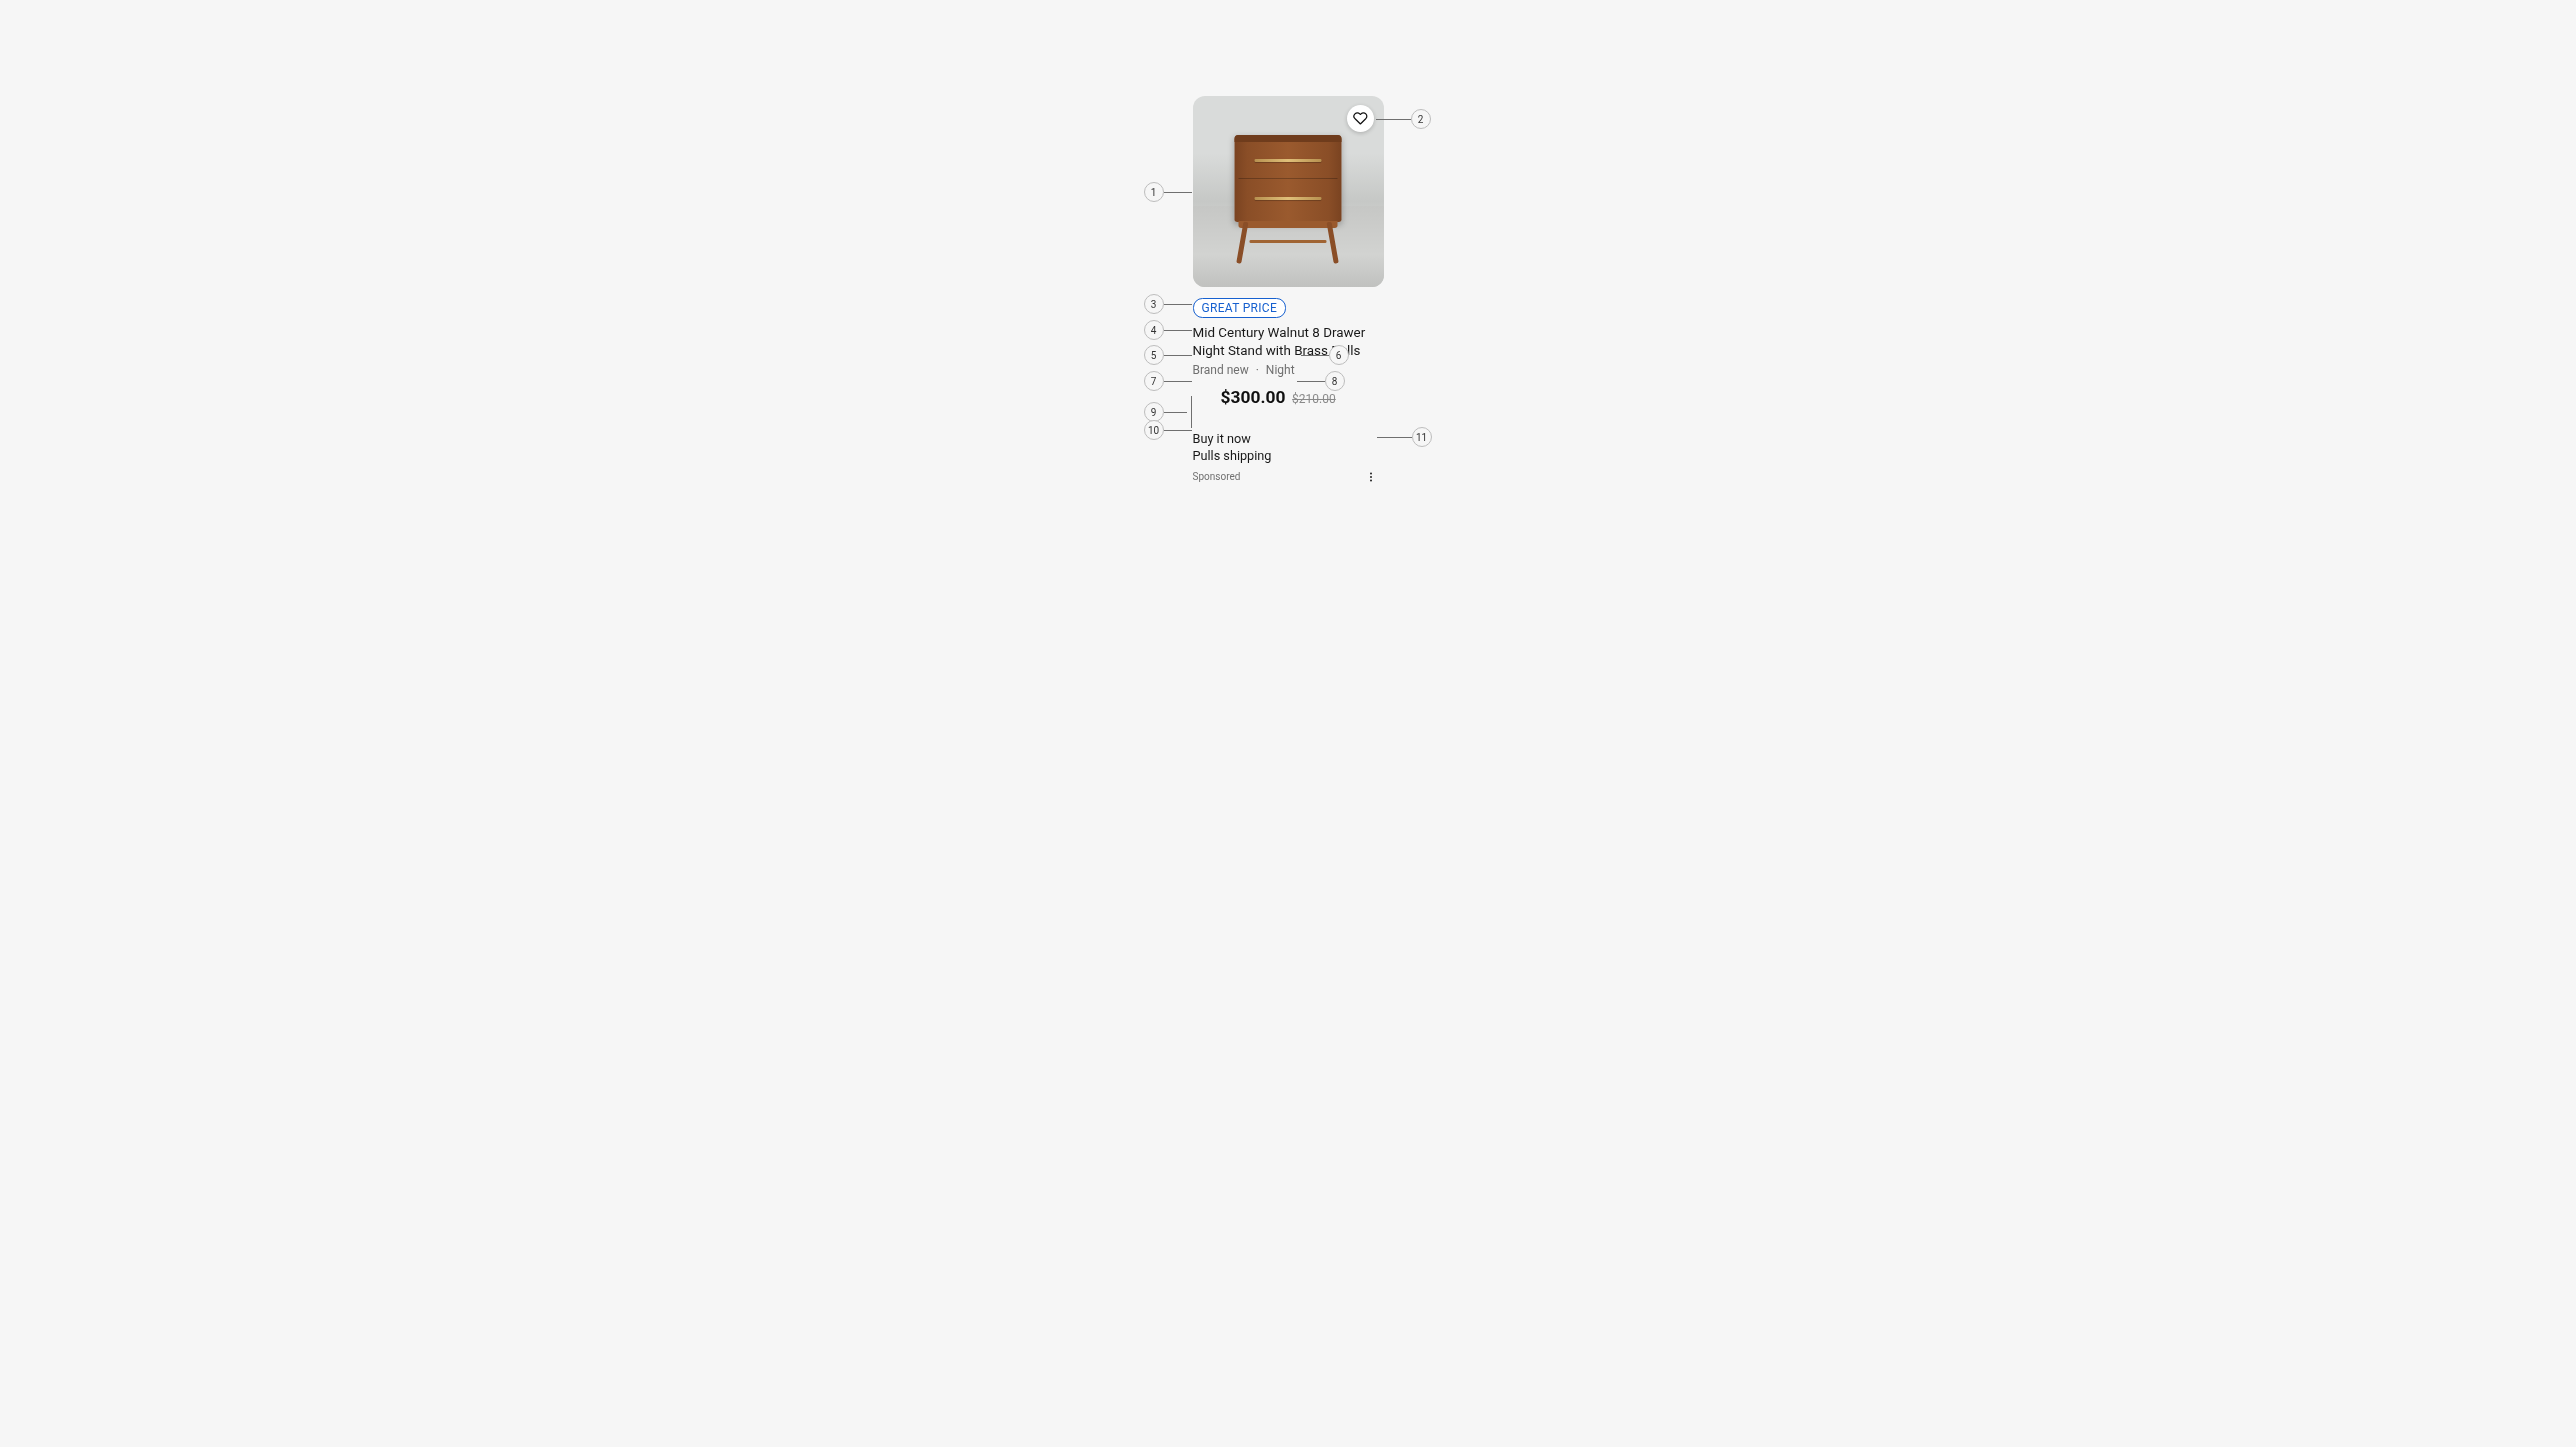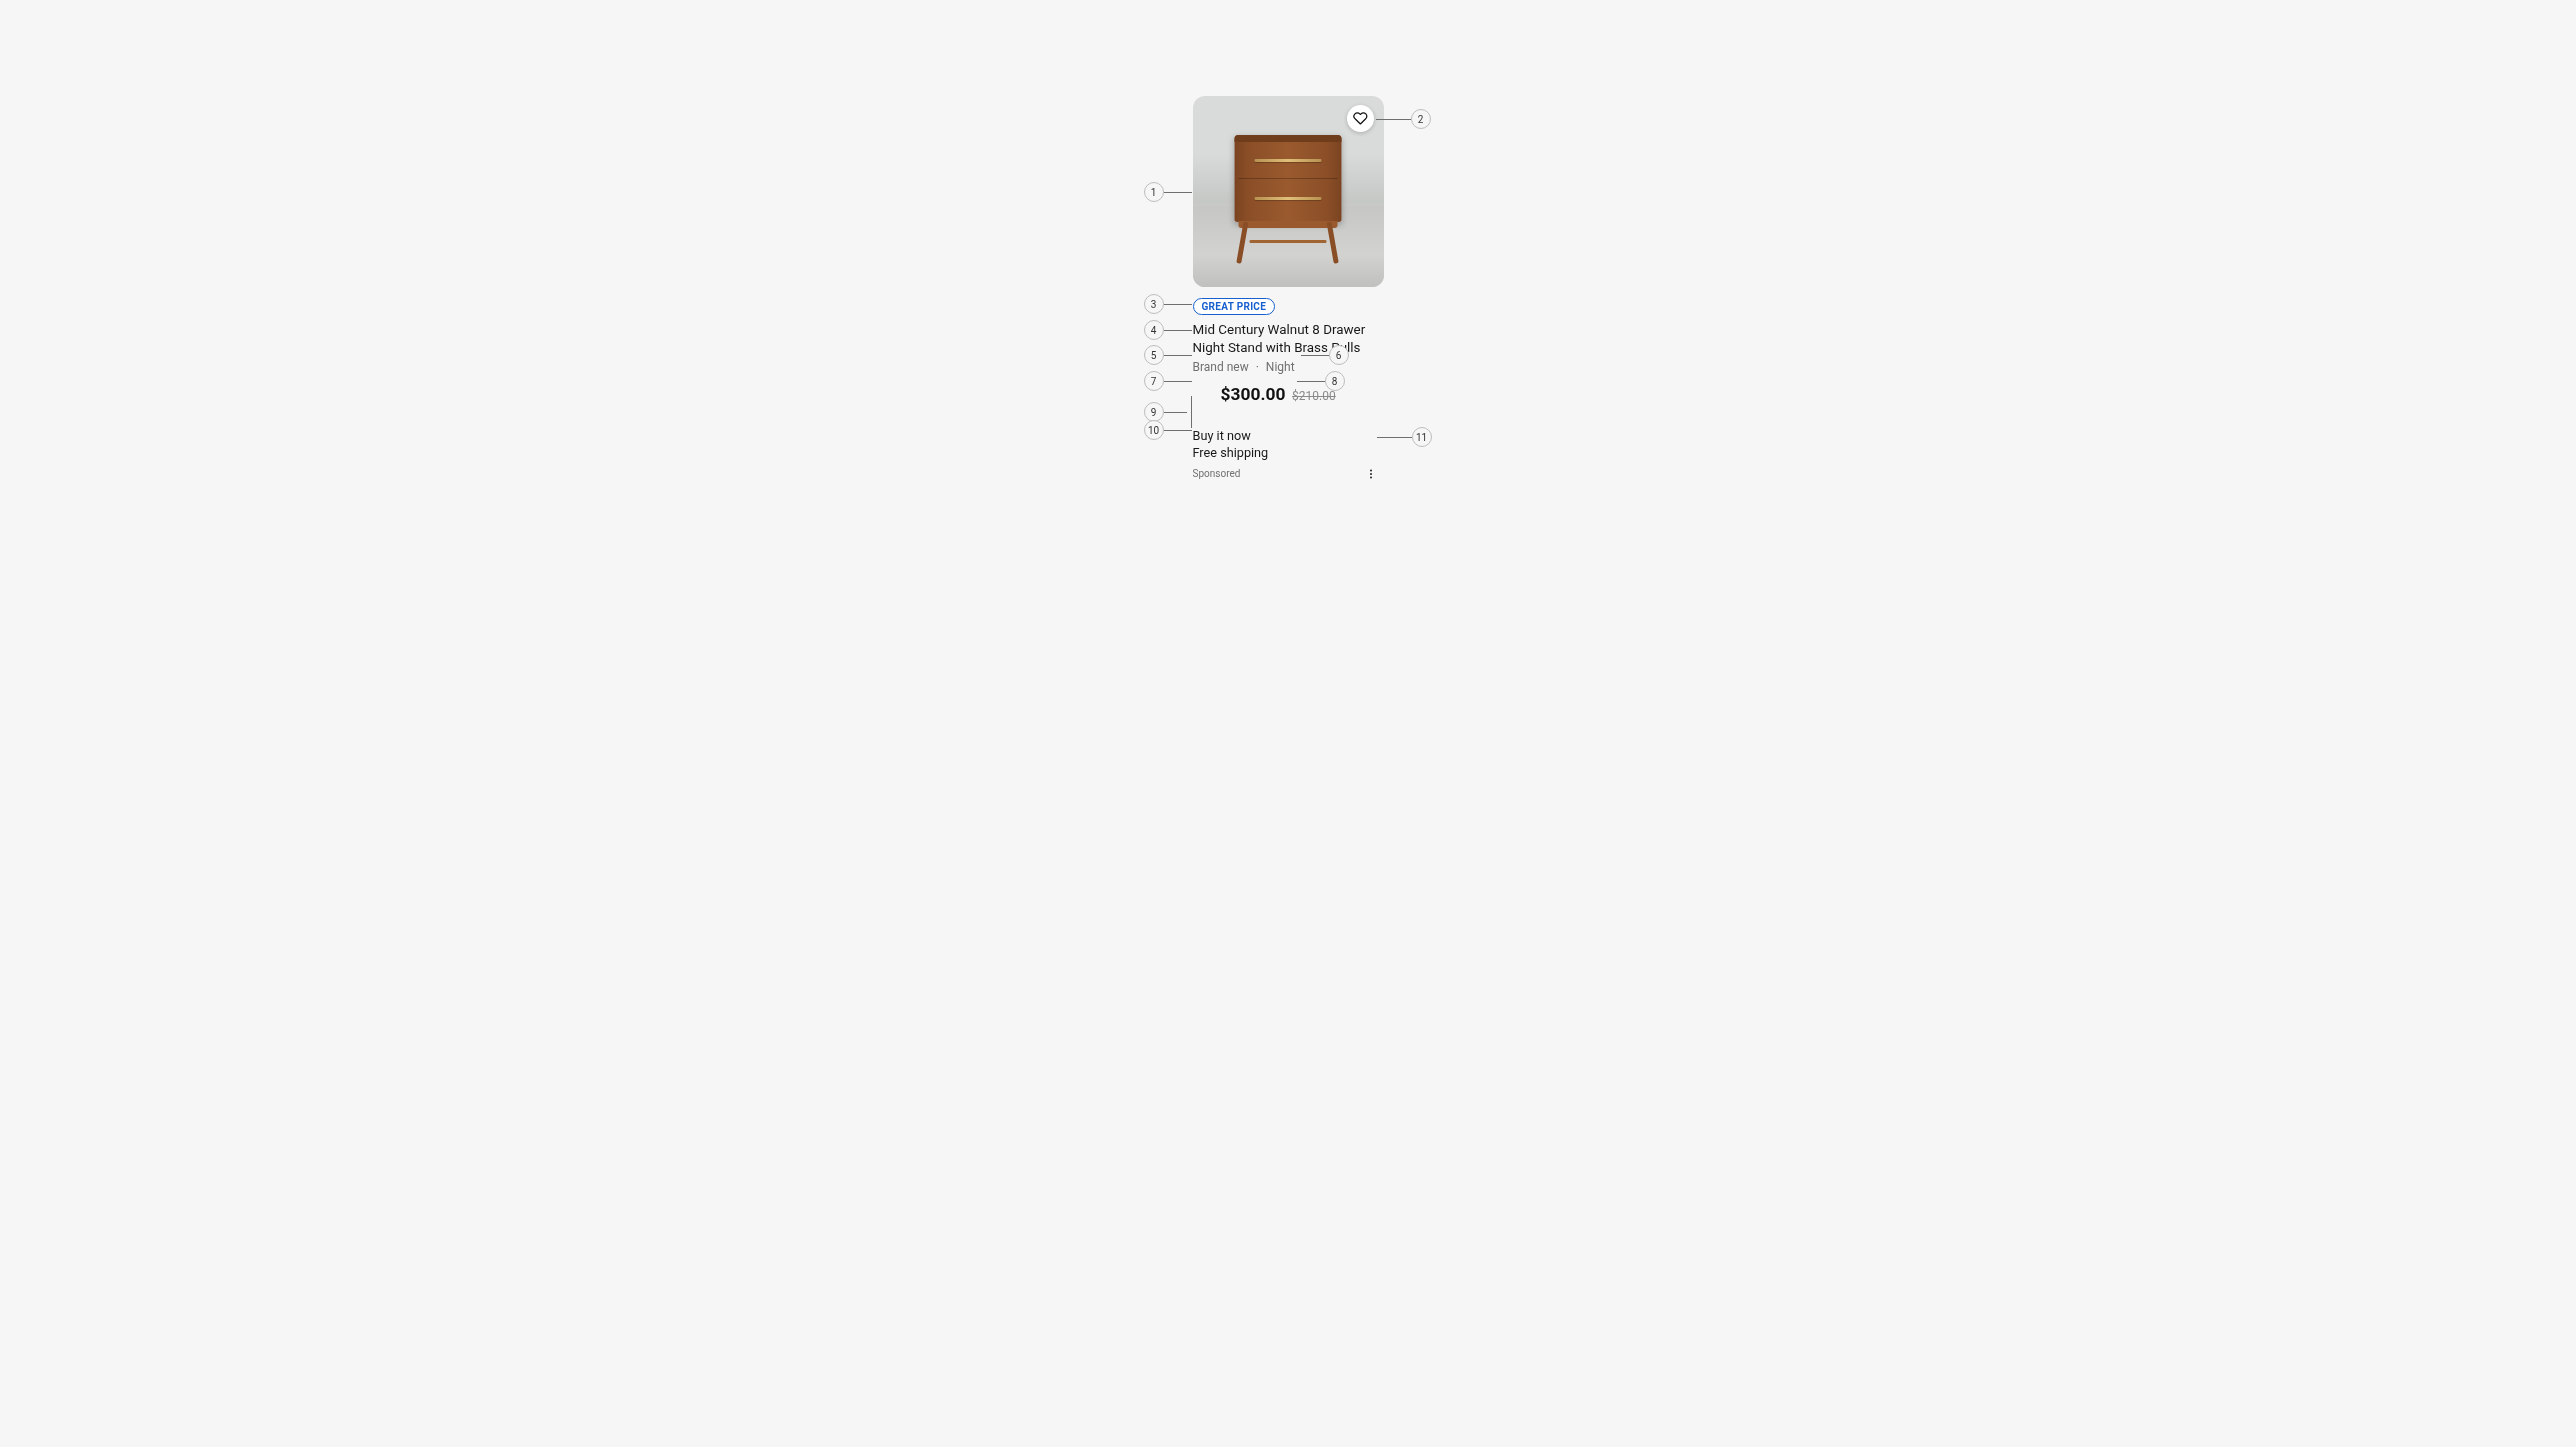--- a/index.html
+++ b/index.html
@@ -108,22 +108,22 @@
     display: flex; align-items: center; justify-content: center;
     cursor: pointer;
   }
   .fav svg { width: 14.8px; height: 14.8px; }
 
   .meta {
     margin-top: 10.7px;
   }
   .badge {
     display: inline-block;
-    font-size: 10px;
-    font-weight: 700;
+    font-size: 12px;
+    font-weight: 400;
     letter-spacing: 0.3px;
     color: #1660cf;
     border: 1px solid #1660cf;
     border-radius: 9.4px;
     padding: 2px 8px;
     background: #fff;
   }
   .title {
     margin-top: 6.7px;
     font-size: 13.4px;
@@ -245,21 +245,21 @@
         <span>Brand new</span>
         <span class="dot">·</span>
         <span>Night</span>
       </div>
       <div class="prices">
         <span class="price">$300.00</span>
         <span class="strike">$210.00</span>
       </div>
       <div class="lines">
         <div>Buy it now</div>
-        <div>Free shipping</div>
+        <div>Pulls shipping</div>
       </div>
       <div class="sponsored-row">
         <span class="sponsored">Sponsored</span>
         <div class="more">
           <svg viewBox="0 0 24 24" fill="#222">
             <circle cx="12" cy="5" r="2"></circle>
               <circle cx="12" cy="12" r="2"></circle>
               <circle cx="12" cy="19" r="2"></circle>
           </svg>
         </div>

